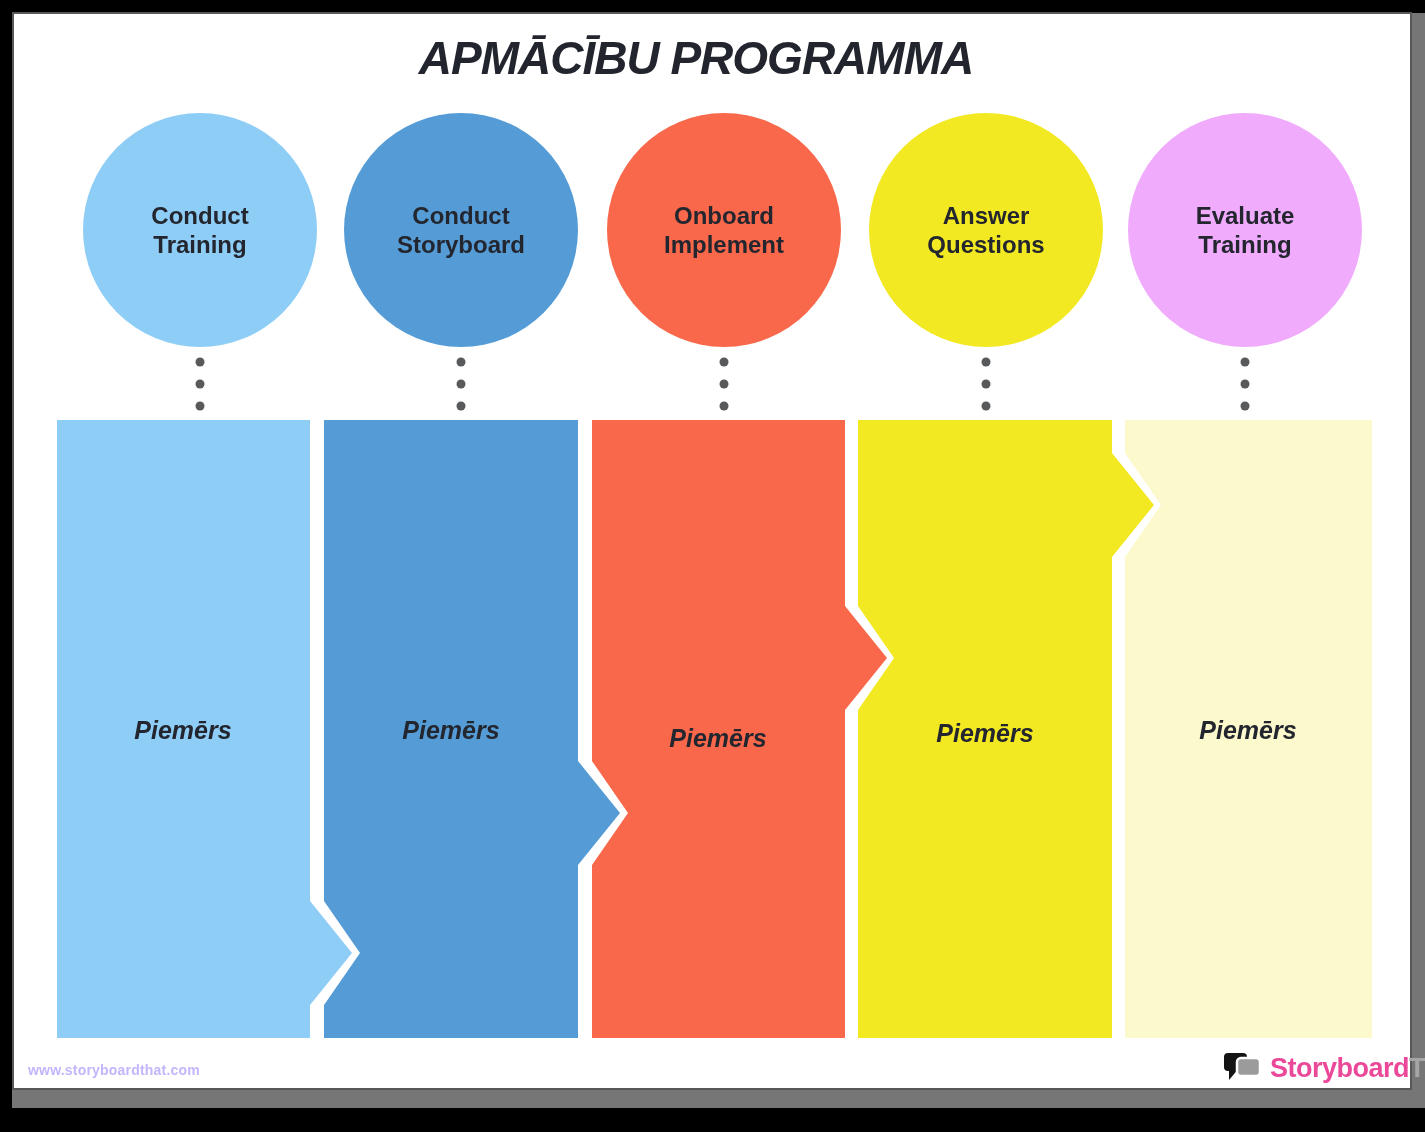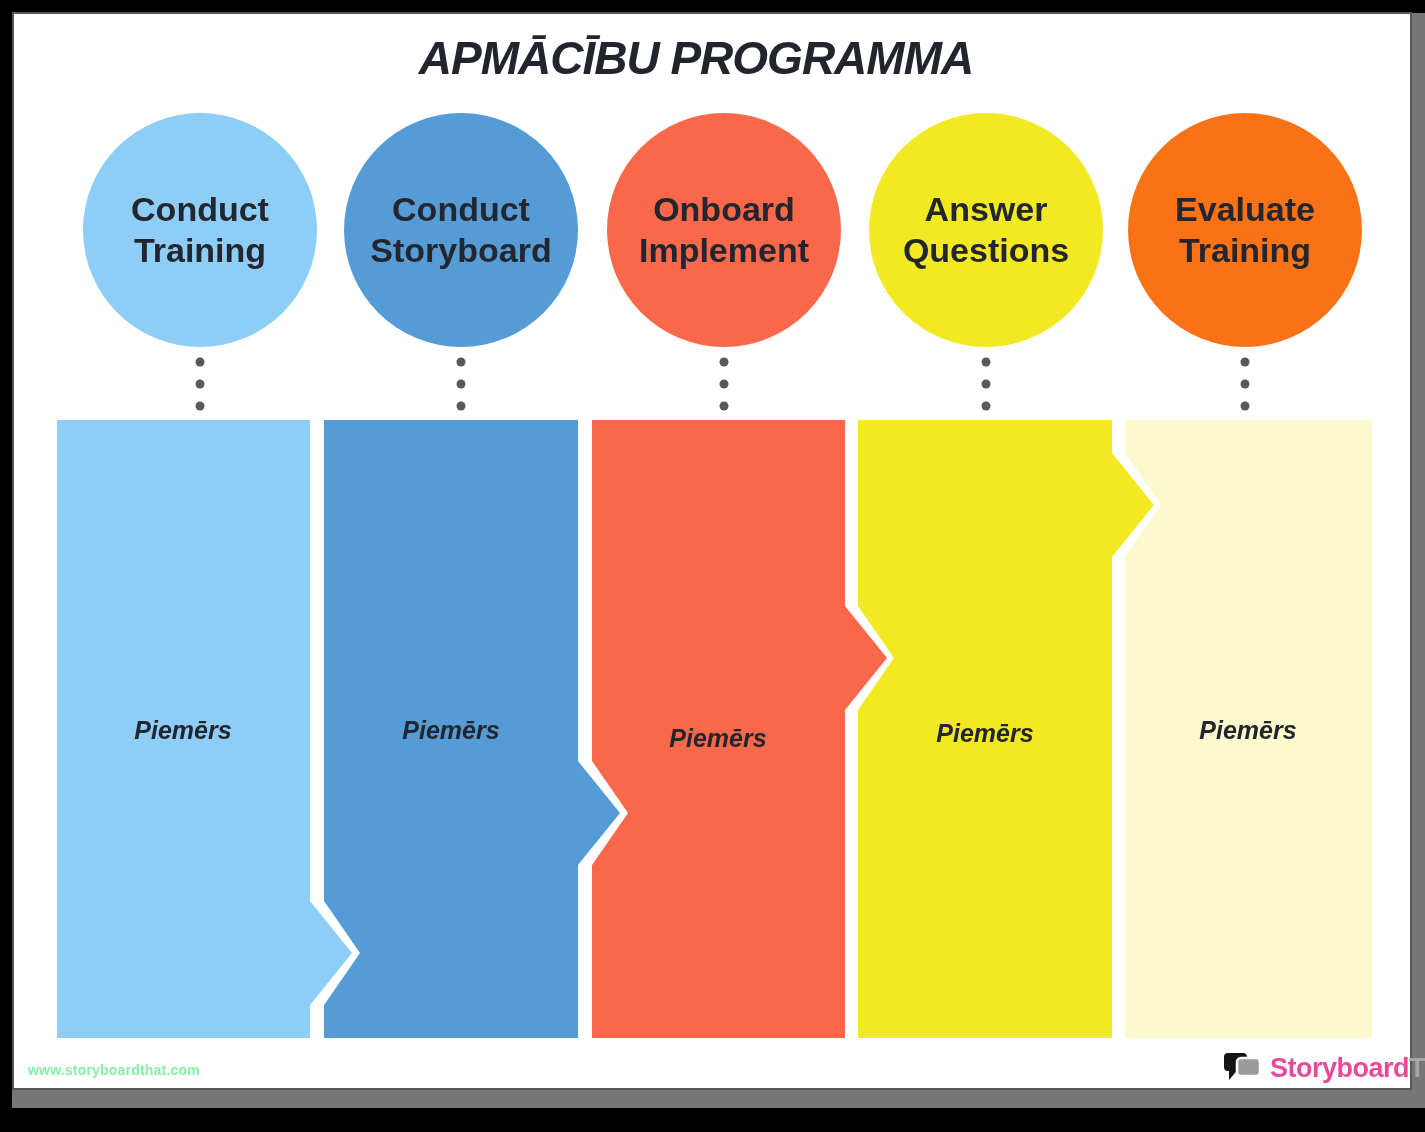--- a/index.html
+++ b/index.html
@@ -28,34 +28,34 @@
   }
   .circle {
     position: absolute; top: 113px;
     width: 234px; height: 234px;
     border-radius: 50%;
     display: flex; align-items: center; justify-content: center;
     text-align: center;
   }
   .c1 { left: 83px; }  .c2 { left: 344px; } .c3 { left: 607px; }
   .c4 { left: 869px; } .c5 { left: 1128px; }
-  .circle-label { font-size: 34px; font-weight: bold; color: #23262e; line-height: 1.22; }
+  .circle-label { font-size: 24px; font-weight: bold; color: #23262e; line-height: 1.22; }
   .circle-label span { display: block; }
   svg.flow {
     position: absolute; left: 0; top: 0;
     width: 1425px; height: 1132px;
     pointer-events: none;
   }
   .example-text {
     font-family: "Liberation Sans", sans-serif;
     font-size: 25px; font-style: italic; font-weight: bold;
   }
   .footer-url {
     position: absolute; left: 28px; top: 1062px;
-    font-size: 14px; font-weight: bold; color: #86efac;
+    font-size: 14px; font-weight: bold; color: #c4b5fd;
     letter-spacing: 0.2px;
   }
   .brand {
     position: absolute; left: 1224px; top: 1048px; height: 40px;
     display: flex; align-items: center; gap: 8px;
   }
   .brand-text { font-size: 27px; font-weight: bold; letter-spacing: -0.5px; }
   .brand-dark  { color: #ec4899; }
   .brand-light { color: #a6a6a6; }
 </style>
@@ -85,21 +85,21 @@
     <span>Onboard</span>
     <span>Implement</span>
   </div>
 </div>
 <div class="circle c4" style="background-color: rgb(242, 233, 35);">
   <div class="circle-label">
     <span>Answer</span>
     <span>Questions</span>
   </div>
 </div>
-<div class="circle c5" style="background-color: #f97316;">
+<div class="circle c5" style="background-color: #f0abfc;">
   <div class="circle-label">
     <span>Evaluate</span>
     <span>Training</span>
   </div>
 </div>
 
 <svg class="flow" viewBox="0 0 1425 1132">
   <g fill="#58595b">
     <circle cx="200" cy="362" r="4.5"></circle>
       <circle cx="200" cy="384" r="4.5"></circle>

